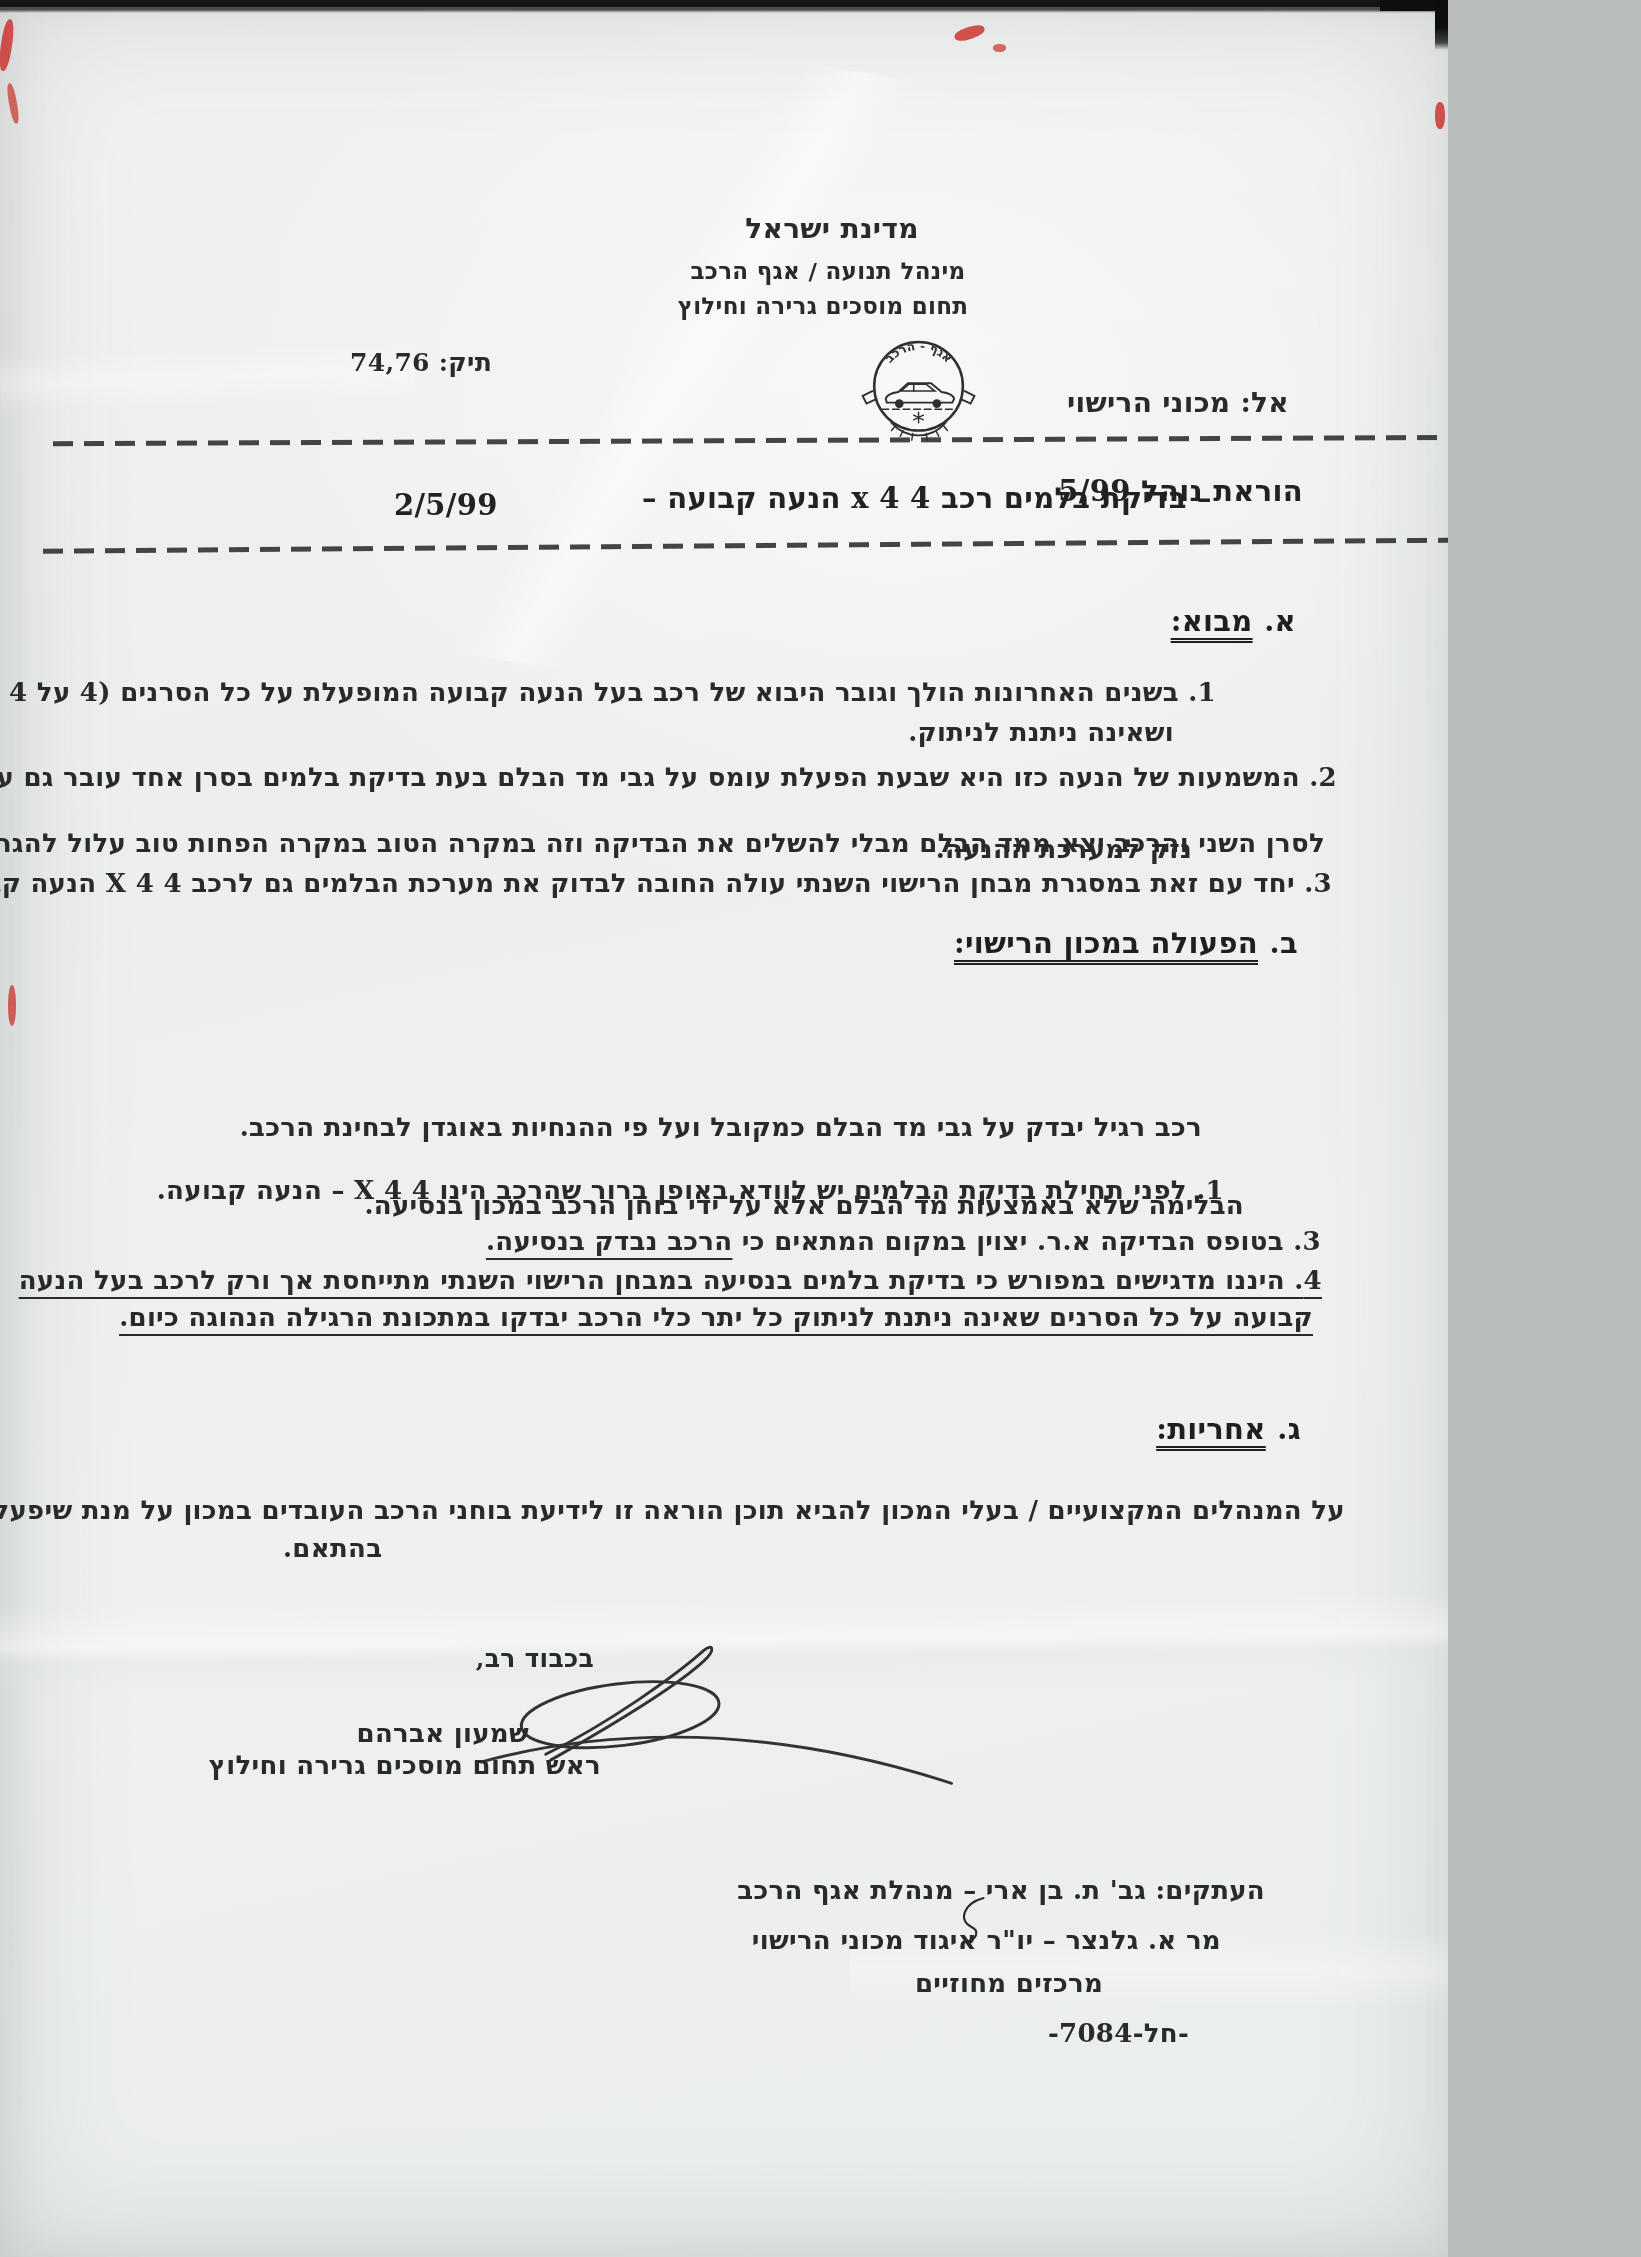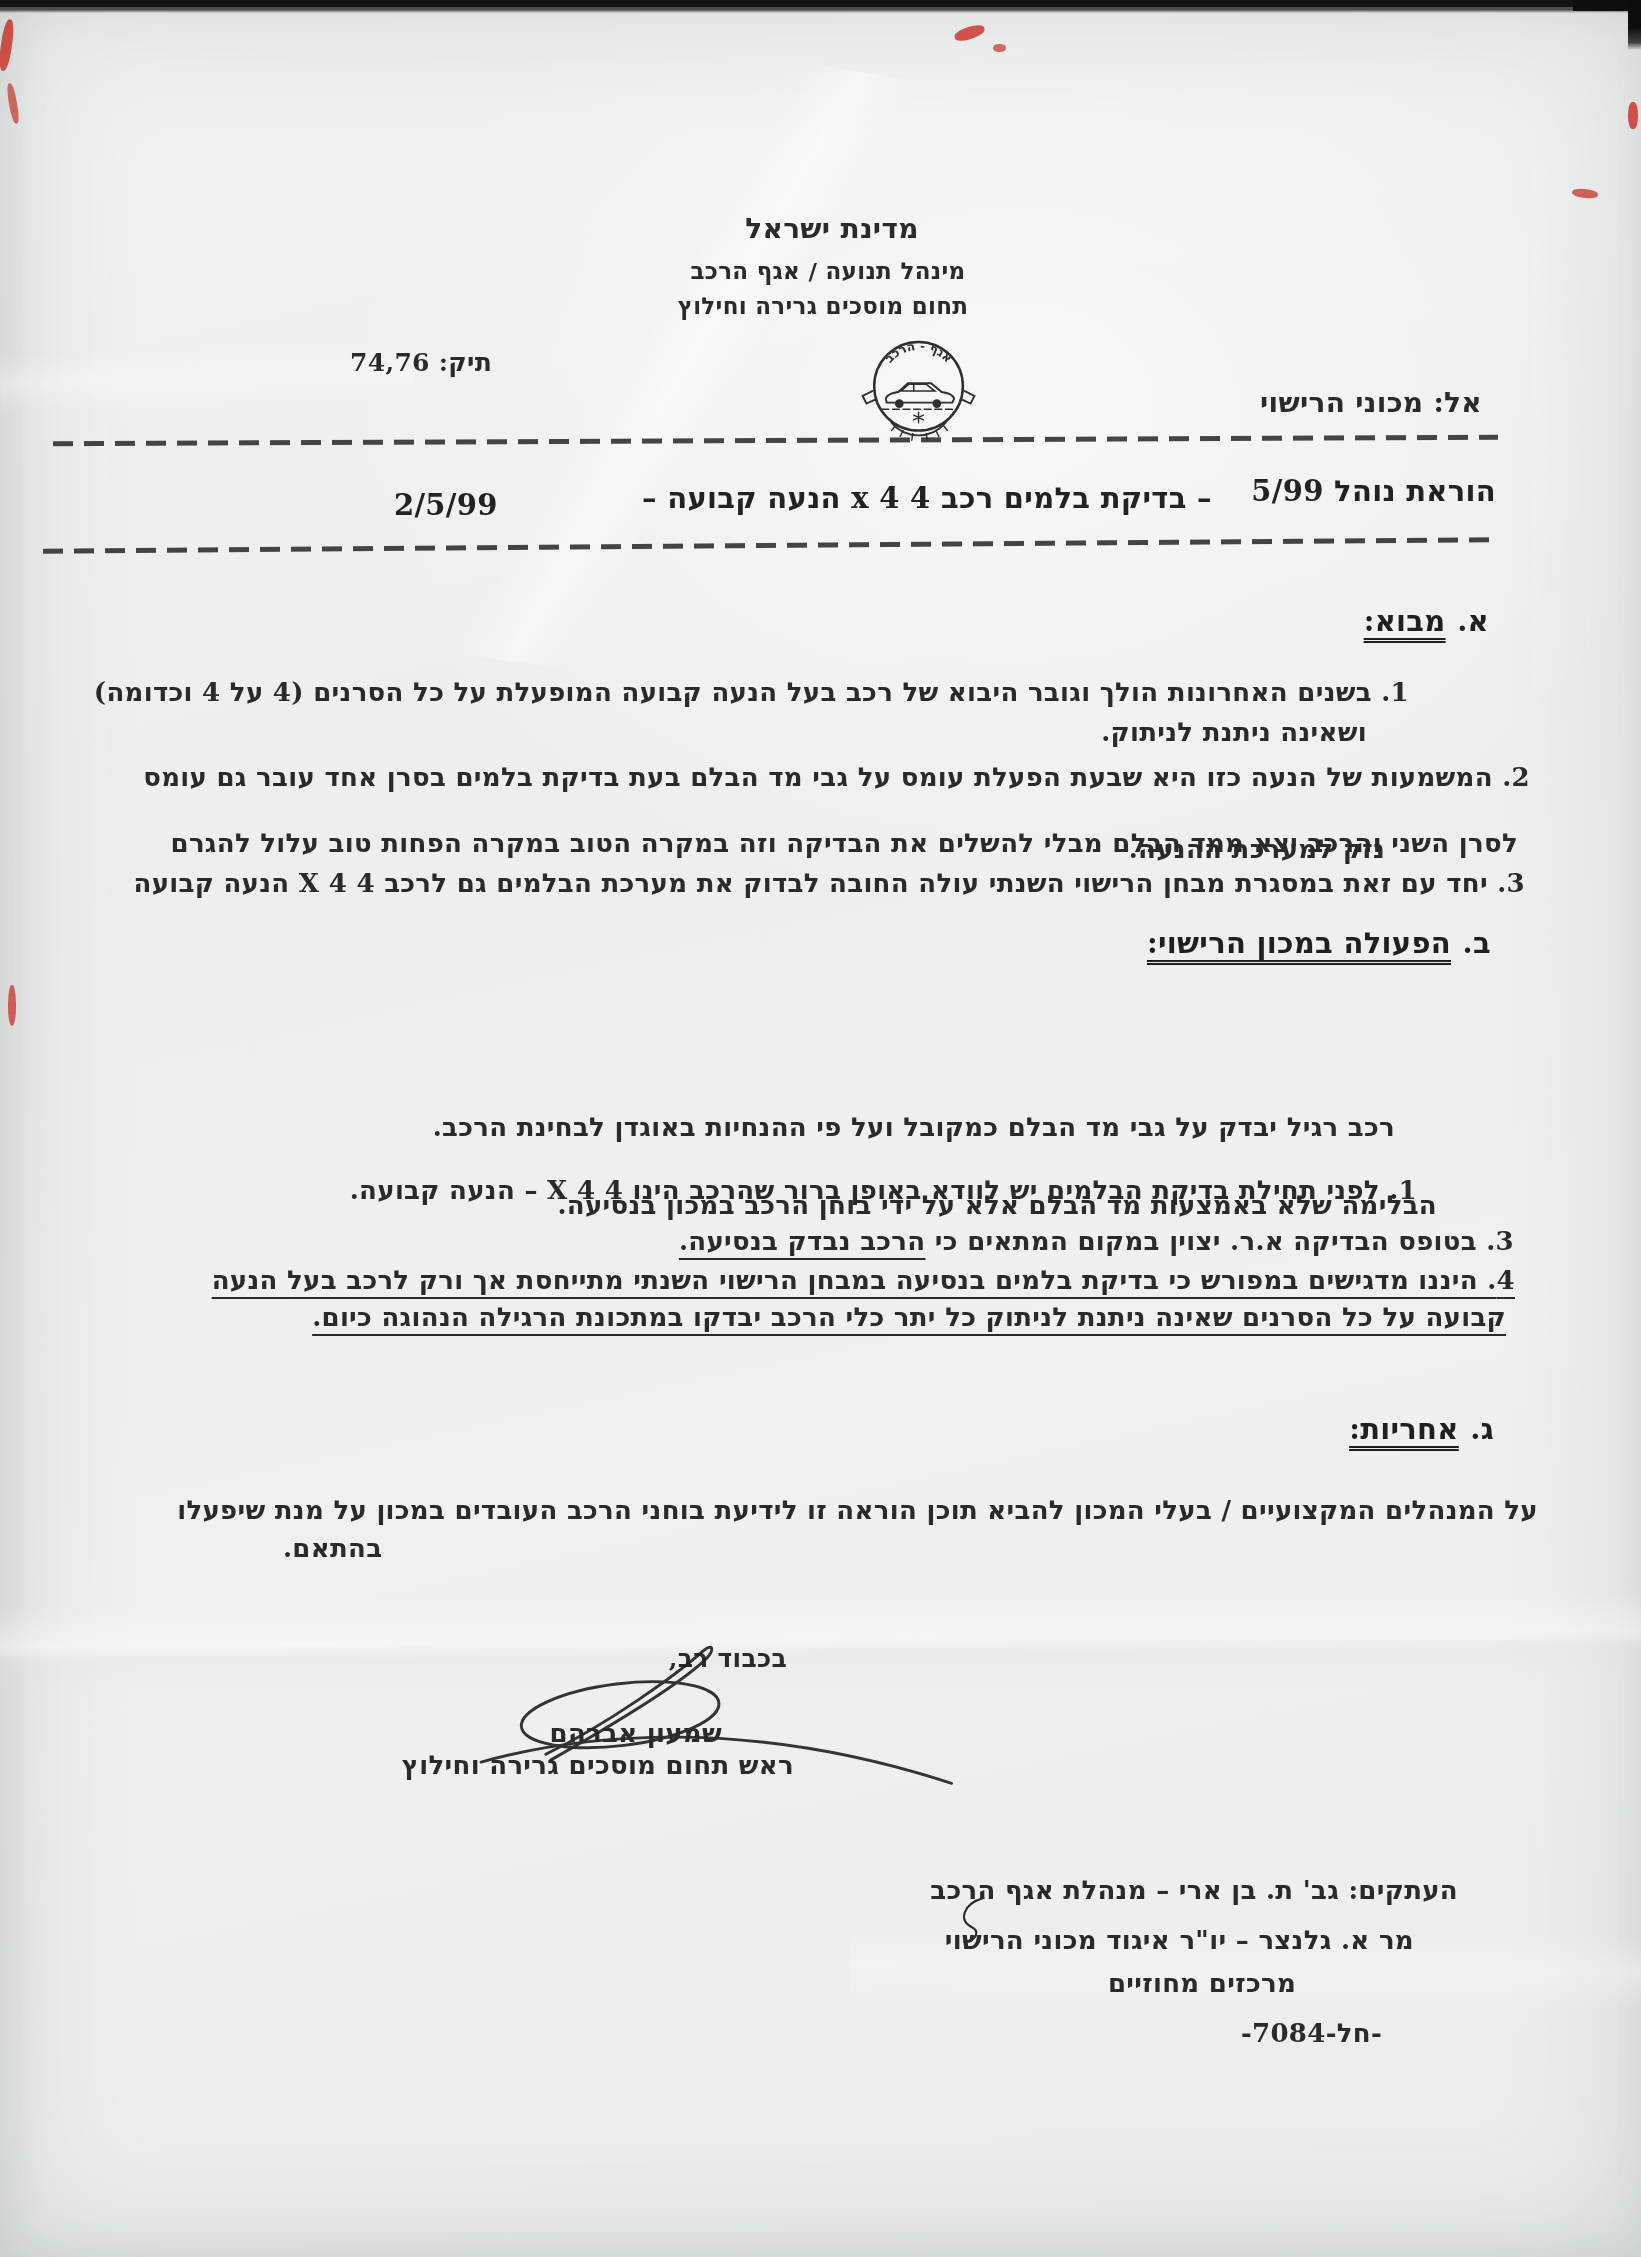--- a/index.html
+++ b/index.html
@@ -1,17 +1,17 @@
 <!DOCTYPE html>
 <html lang="he"><head>
 <meta charset="utf-8">
 <style>
   html,body { margin:0; padding:0; background:#b9bdbb; }
   .page {
-    position:relative; width:1641px; height:2257px; overflow:hidden;
+    position:relative; width:1448px; height:2257px; overflow:hidden;
     background:
       radial-gradient(ellipse 1159px 869px at 62% 18%, rgba(255,255,255,.55), rgba(255,255,255,0) 60%),
       linear-gradient(168deg, #f0f2f1 0%, #ecefee 35%, #eef1ef 62%, #e9edec 100%);
     box-shadow: inset 0 0 135px rgba(88,100,95,.20), inset 11.6px 0 39px rgba(120,130,125,.12);
     font-family:"DejaVu Serif","DejaVu Sans",serif;
     color:#262626;
     direction:rtl;
   }
   .abs { position:absolute; }
   .ln { position:absolute; white-space:nowrap; direction:rtl; font-weight:bold;

